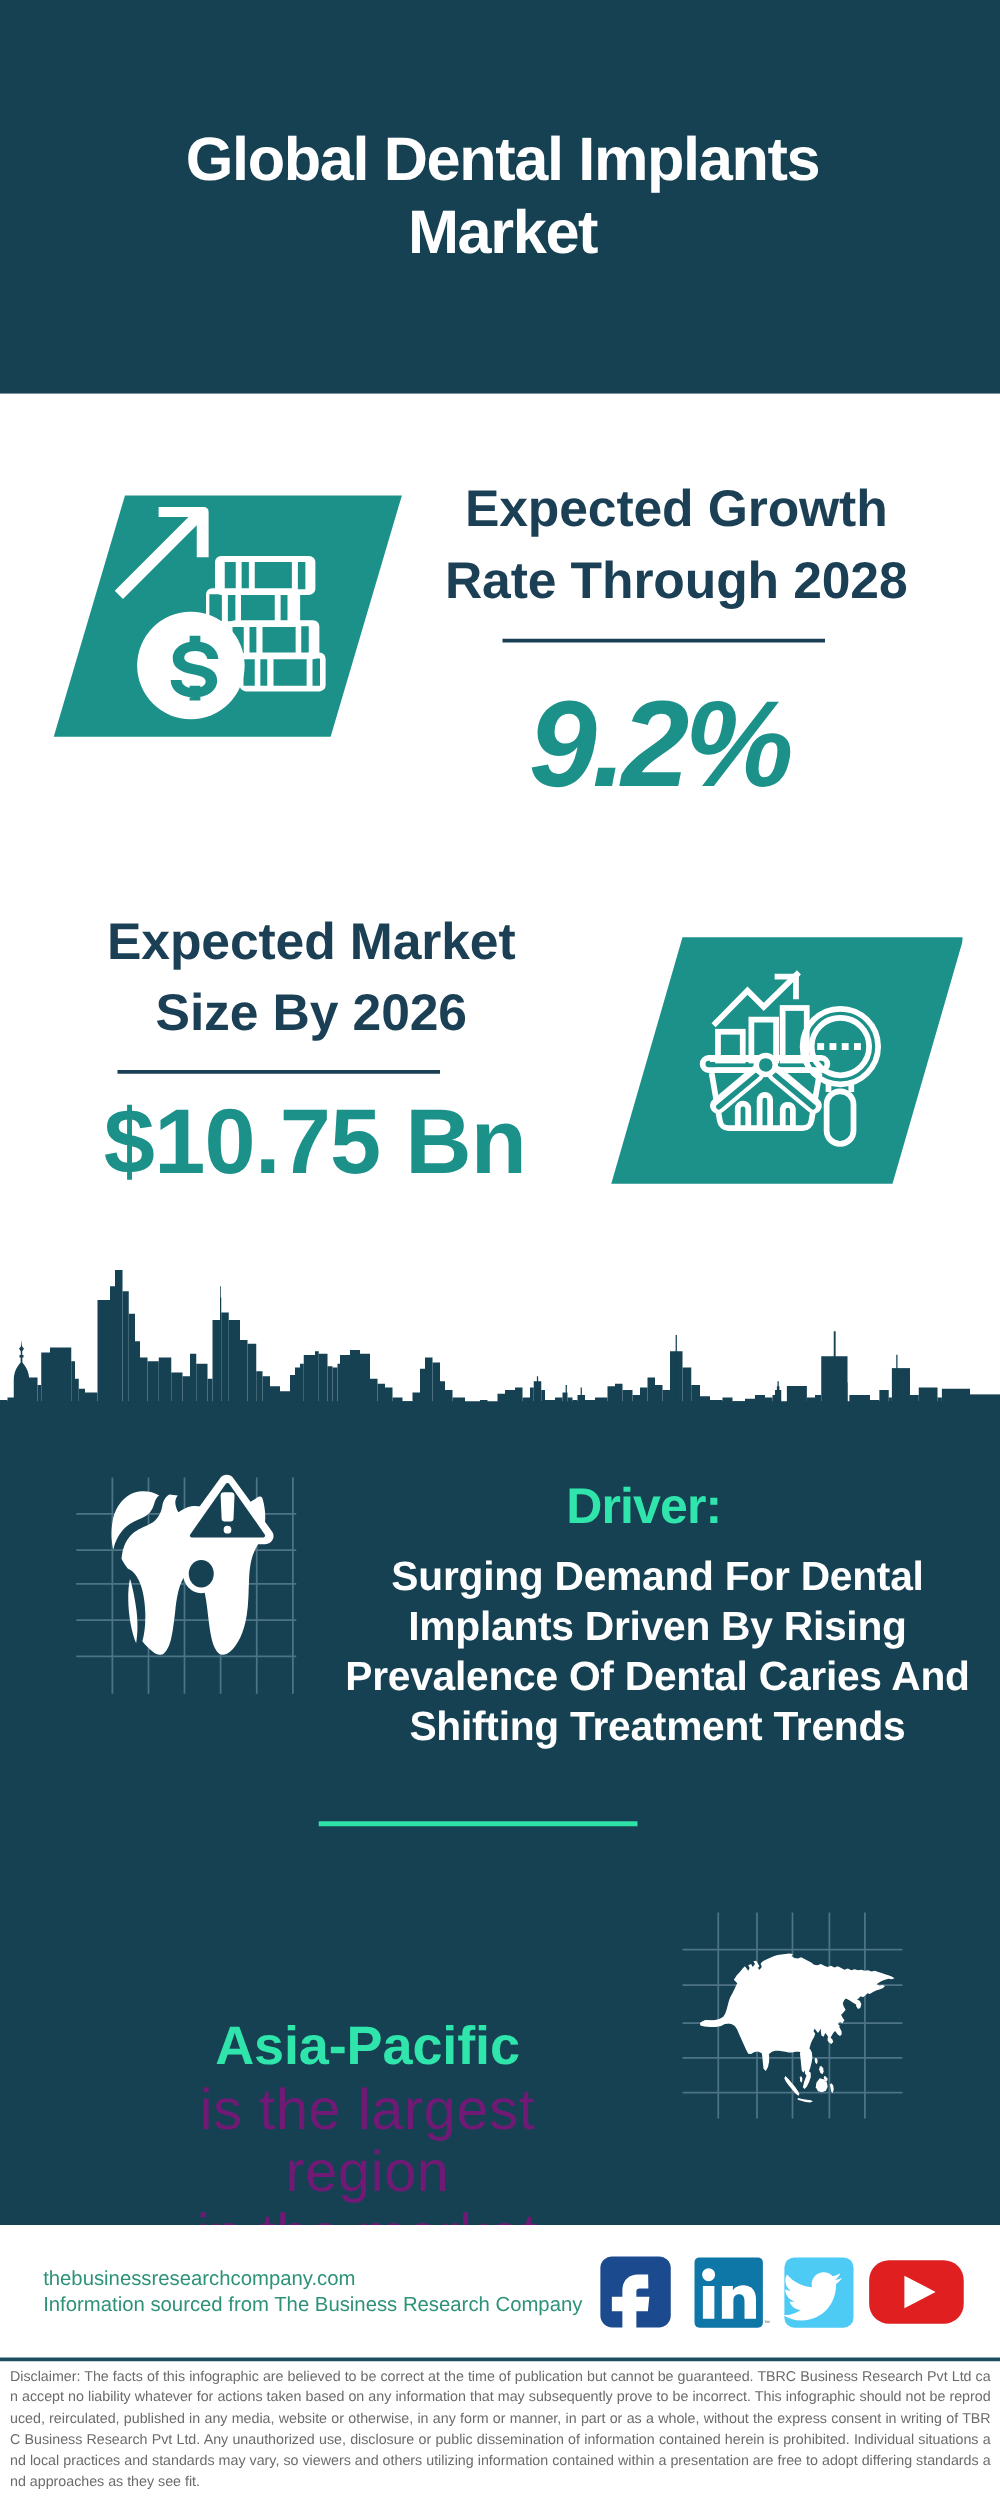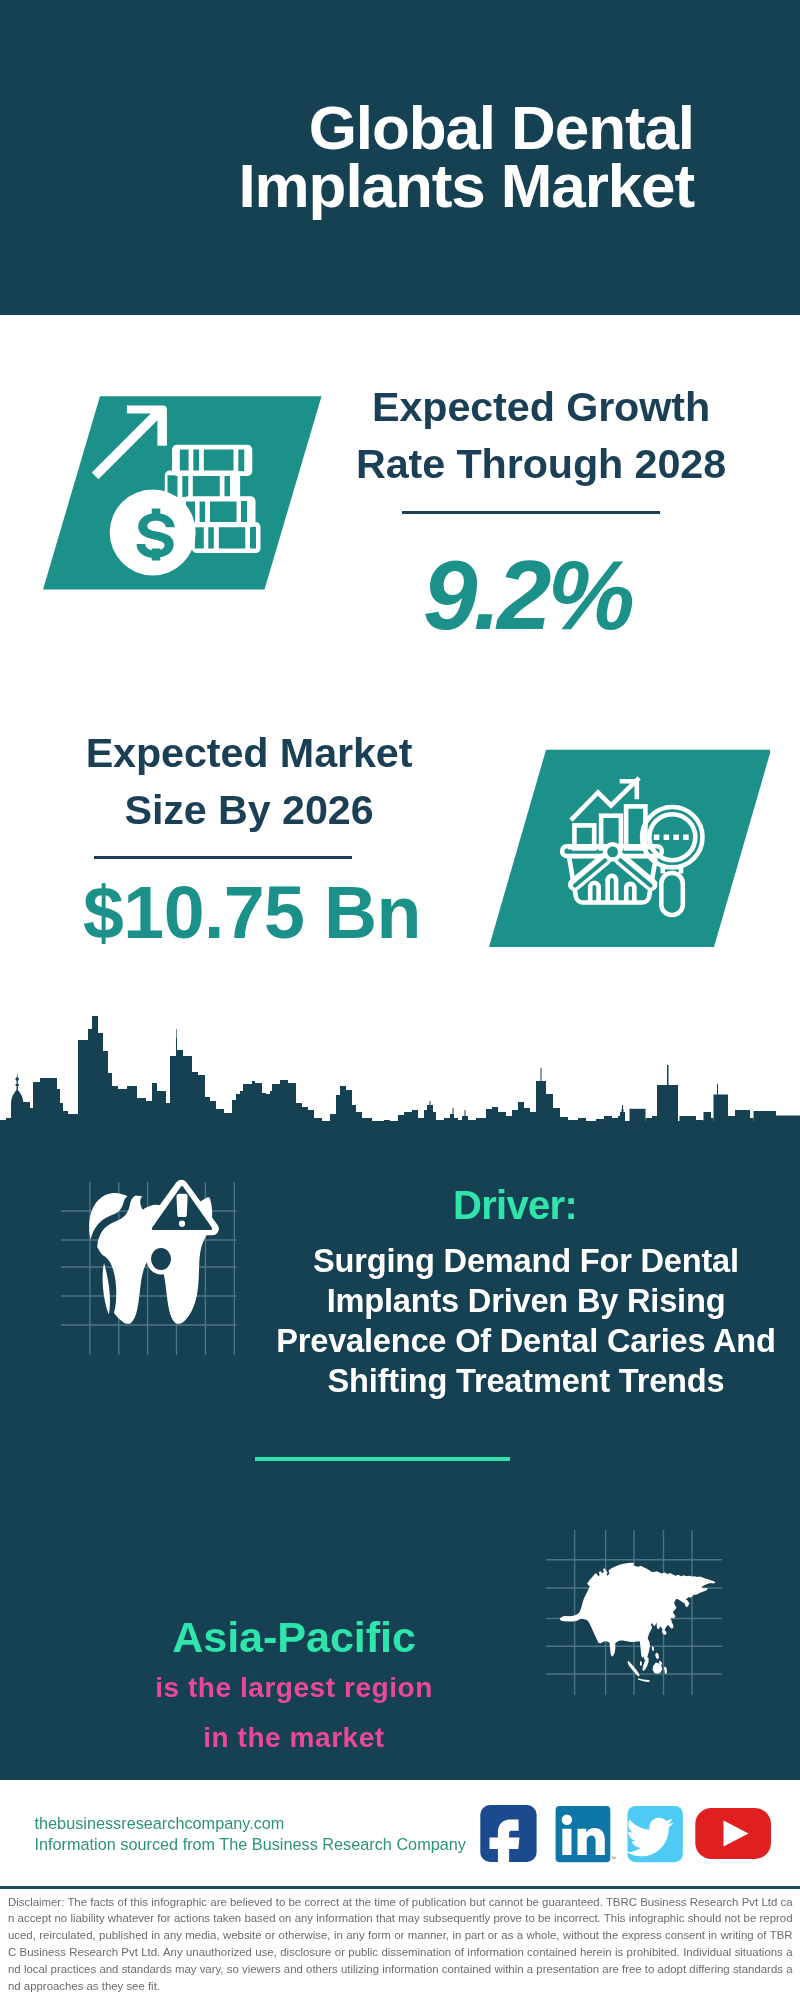--- a/index.html
+++ b/index.html
@@ -13,22 +13,22 @@
   }
   .page { position:relative; width:800px; height:2000px; overflow:hidden; }
 
   
   .header {
     position:absolute; left:0; top:0; width:800px; height:315px;
     background:#154152;
   }
   .header-title {
     position:absolute; left:110px; top:98.5px; width:584px;
-    text-align:right; color:#ffffff;
-    font-size:62px; font-weight:bold; line-height:58px; letter-spacing:-1.1px;
+    text-align:center; color:#ffffff;
+    font-size:49px; font-weight:bold; line-height:58px; letter-spacing:-1.1px;
   }
 
   
   .white-body {
     position:absolute; left:0; top:315px; width:800px; height:806px;
     background:#ffffff;
   }
 
   
   .blk1-icon { position:absolute; left:30px; top:390px; width:300px; height:205px; }
@@ -57,21 +57,21 @@
 
   .driver-icon { position:absolute; left:55px; top:1175px; width:200px; height:185px; }
   .driver-text { position:absolute; left:266px; top:1180px; width:520px; text-align:center; }
   .driver-head { color:#2fe5ab; font-size:40px; font-weight:bold; line-height:50px; letter-spacing:-0.7px; position:relative; left:-11px; }
   .driver-body { color:#ffffff; font-size:32.6px; font-weight:bold; line-height:40px; letter-spacing:-0.2px; margin-top:11px; }
 
   .mid-rule { position:absolute; left:254.5px; top:1457px; width:255.5px; height:4.3px; background:#2ee2a8; }
 
   .region-text { position:absolute; left:94px; top:1611px; width:400px; text-align:center; }
   .region-head { color:#2fe5ab; font-size:43.2px; font-weight:bold; line-height:52px; letter-spacing:-0.1px; }
-  .region-body { color:#ec4899; font-size:28px; font-weight:bold; line-height:49.8px; letter-spacing:0.55px; }
+  .region-body { color:#701a75; font-size:46px; font-weight:normal; line-height:49.8px; letter-spacing:0.55px; }
   .region-map { position:absolute; left:545px; top:1500px; width:190px; height:195px; }
 
   
   .footer { position:absolute; left:0; top:1780px; width:800px; height:107px; background:#ffffff; }
   .footer-text { position:absolute; left:34.5px; top:33px; color:#2e9279; font-size:16.25px; line-height:21.4px; }
   .social-svg { position:absolute; left:475px; top:20px; }
 
   .divider { position:absolute; left:0; top:1886px; width:800px; height:3px; background:#1d4e60; }
   .disclaimer {
     position:absolute; left:8px; top:1893.5px; width:784.5px;

